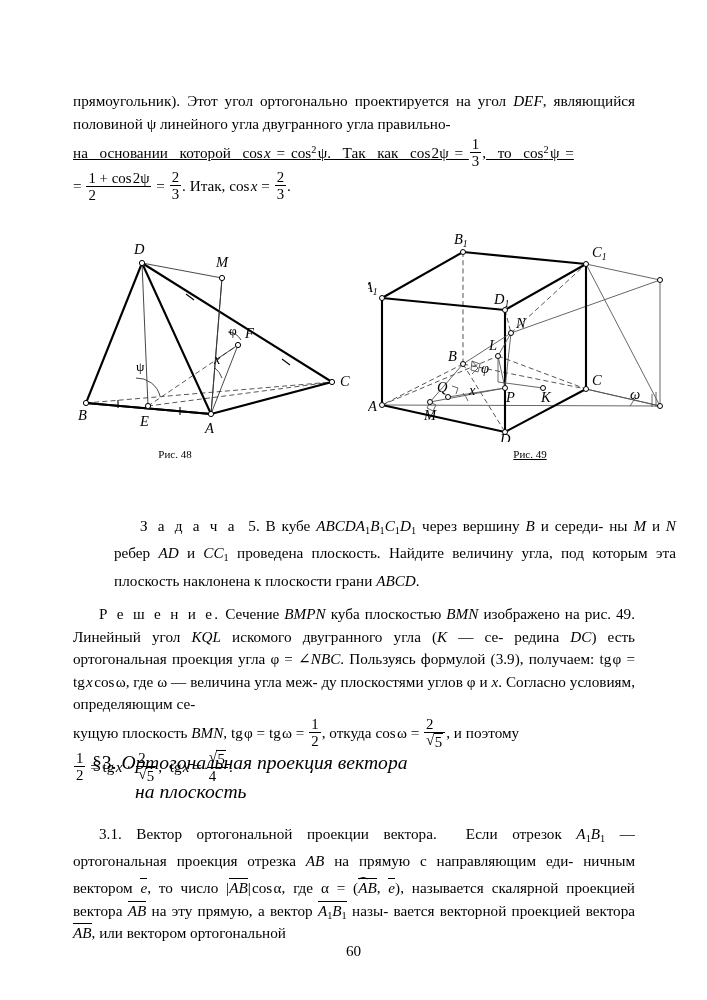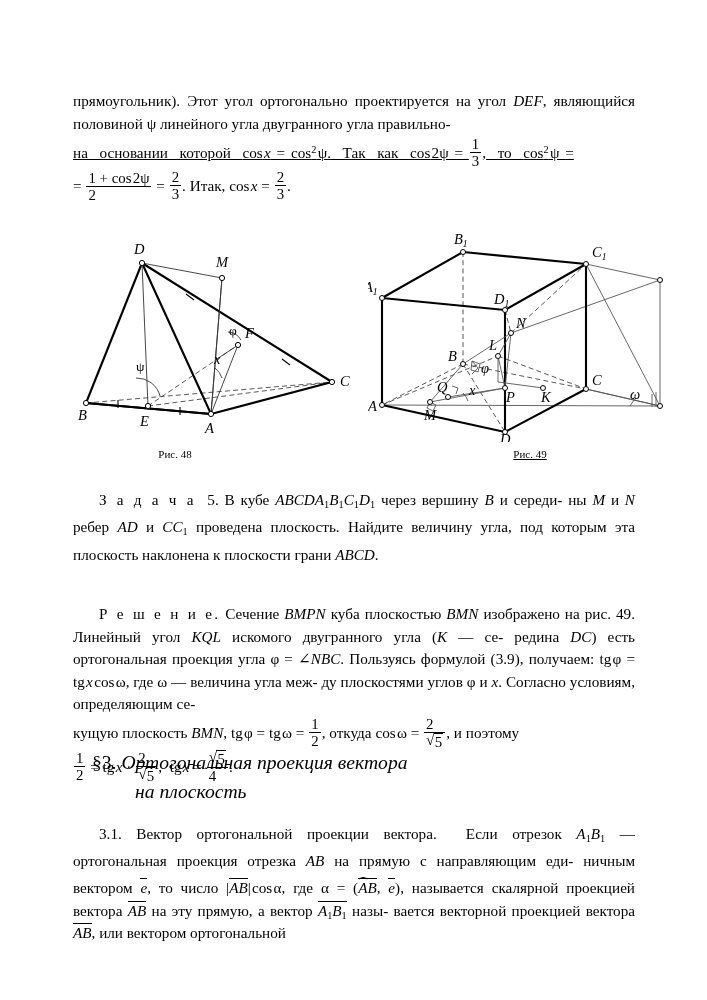--- a/index.html
+++ b/index.html
@@ -284,21 +284,21 @@
       <text class="lb2" x="138" y="180">P</text>
       <text class="lb2" x="173" y="180">K</text>
       <text class="lb2" x="132" y="222">D</text>
       <text class="lb2" x="113" y="151" font-size="13">φ</text>
       <text class="lb2" x="101" y="173">x</text>
       <text class="lb2" x="262" y="177" font-size="12.5">ω</text>
     </svg>
   </div>
   <div class="figcap" style="left:470px; top:448px;text-decoration:underline;">Рис. 49</div>
 
-  <div class="textcol para" style="top:489px;">
+  <div class="textcol para" style="top:515px;margin-left:41px;">
     <div style="text-align:justify;">
       <span class="ind"></span><span class="spaced">З а д а ч а</span>&nbsp; 5.
       В кубе <i>ABCDA</i><sub>1</sub><i>B</i><sub>1</sub><i>C</i><sub>1</sub><i>D</i><sub>1</sub> через вершину <i>B</i> и середи-
       ны <i>M</i> и <i>N</i> ребер <i>AD</i> и <i>CC</i><sub>1</sub> проведена плоскость. Найдите величину
       угла, под которым эта плоскость наклонена к плоскости грани <i>ABCD</i>.
     </div>
   </div>
 
   <div class="textcol para" style="top:555px;margin-top:48px;">
     <div style="text-align:justify;">
@@ -335,14 +335,15 @@
     <div style="text-align:justify;">
       <span class="ind"></span><span class="subhead">3.1. Вектор ортогональной проекции вектора.</span>
       &nbsp;Если отрезок <i>A</i><sub>1</sub><i>B</i><sub>1</sub> —
       ортогональная проекция отрезка <i>AB</i> на прямую с направляющим еди-
       ничным вектором <span class="ovl"><i>e</i></span>, то число |<span class="ovl"><i>AB</i></span>| <span class="mrm">cos</span> α, где α = (<span class="hat-wide"><span class="ovl"><i>AB</i></span></span>,&nbsp;<span class="ovl"><i>e</i></span>), называется
       скалярной проекцией вектора <span class="ovl"><i>AB</i></span> на эту прямую, а вектор <span class="ovl"><i>A</i><sub>1</sub><i>B</i><sub>1</sub></span> назы-
       вается векторной проекцией вектора <span class="ovl"><i>AB</i></span>, или вектором ортогональной
     </div>
   </div>
 
+  <div class="pageno" style="top:942px;">60</div>
 
 </div>
 
 </body></html>

